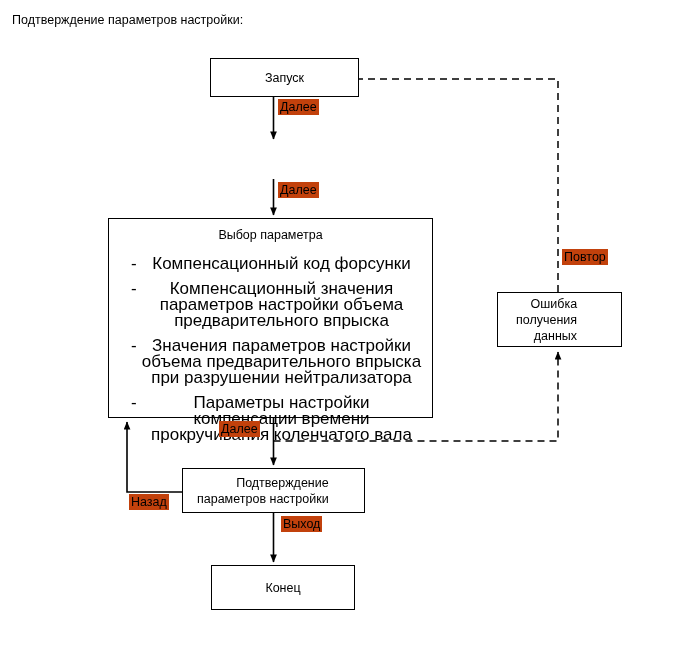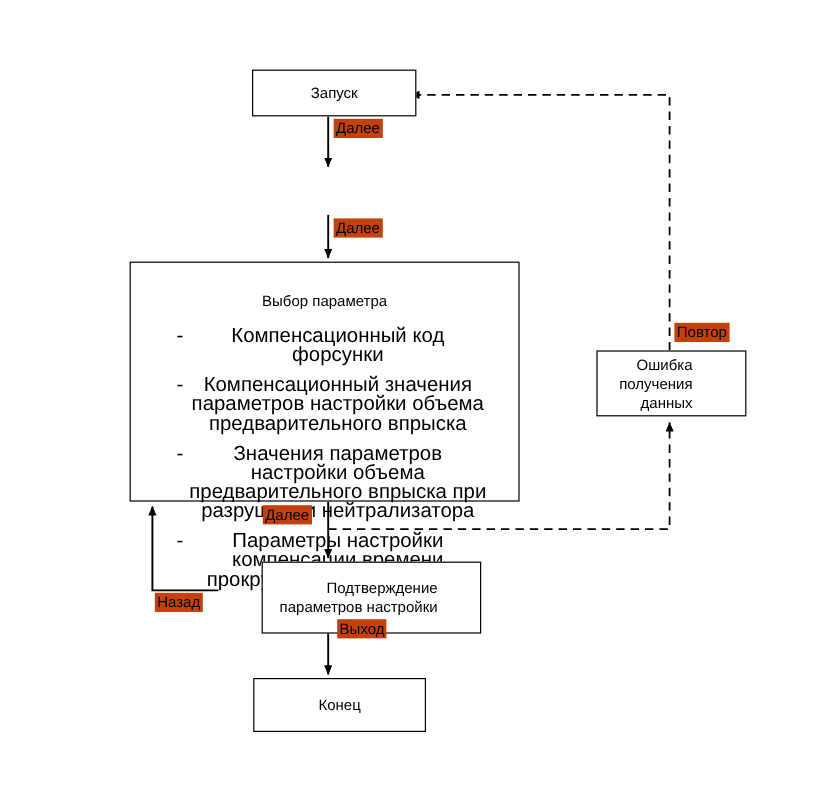--- a/index.html
+++ b/index.html
@@ -38,30 +38,30 @@
     box-sizing: border-box;
     border: 1.3px solid #000000;
     background: #ffffff;
     display: flex;
     align-items: center;
     justify-content: center;
     text-align: center;
     font-size: 12.5px;
     line-height: 16px;
   }
-  .node-start   { left: 210px; top: 58px;  width: 137px; height: 39px; }
+  .node-start   { left: 210px; top: 58px;  width: 149px; height: 39px; }
   .node-note    { left: 211px; top: 142px; width: 125px; height: 37px; }
-  .node-confirm { left: 182px; top: 468px; width: 183px; height: 60px;
-                  justify-content: flex-start; text-align: left; padding-left: 14px; margin-left: 36px; }
+  .node-confirm { left: 182px; top: 468px; width: 183px; height: 45px;
+                  justify-content: flex-start; text-align: left; padding-left: 14px; }
   .node-end     { left: 211px; top: 565px; width: 144px; height: 45px; }
   .node-error   { left: 497px; top: 292px; width: 125px; height: 55px;
                   justify-content: flex-start; text-align: left; padding-left: 18px; }
   .node-params  {
     left: 108px; top: 218px; width: 325px; height: 200px;
-    display: block; padding: 16px;
+    display: block; padding: 0;
   }
   .node-multi { white-space: pre-line; text-align: right; }
   .params-header {
     text-align: center;
     font-size: 12.5px;
     line-height: 16px;
     margin-top: 8px;
   }
   .params-list {
     margin: 13px 0 0 0;
@@ -87,27 +87,28 @@
     line-height: 16px;
     white-space: nowrap;
     background: #c2410c;
     padding: 0 2px;
   }
   .lbl-next1   { left: 278px; top: 99px; }
   .lbl-next2   { left: 278px; top: 182px; }
   .lbl-next3   { left: 219px; top: 421px; }
   .lbl-back    { left: 129px; top: 494px; }
   .lbl-exit    { left: 281px; top: 516px; }
-  .lbl-repeat  { left: 562px; top: 269px; }
+  .lbl-repeat  { left: 562px; top: 249px; }
 </style>
 </head>
 <body>
 
 <div id="page">
 
+  <div class="page-title">Подтверждение параметров настройки:</div>
 
   <svg id="flow-svg" viewBox="0 0 691 660" xmlns="http://www.w3.org/2000/svg">
     <defs>
       <marker id="arrowhead" markerWidth="9" markerHeight="9" refX="7.6" refY="3.4" orient="auto" markerUnits="userSpaceOnUse">
         <path d="M0,0 L8,3.4 L0,6.8 z" fill="#000000"></path>
       </marker>
     </defs>
 
     <g>
       <line x1="273.5" y1="97" x2="273.5" y2="139" stroke="#000000" stroke-width="1.6" marker-end="url(#arrowhead)"></line>

